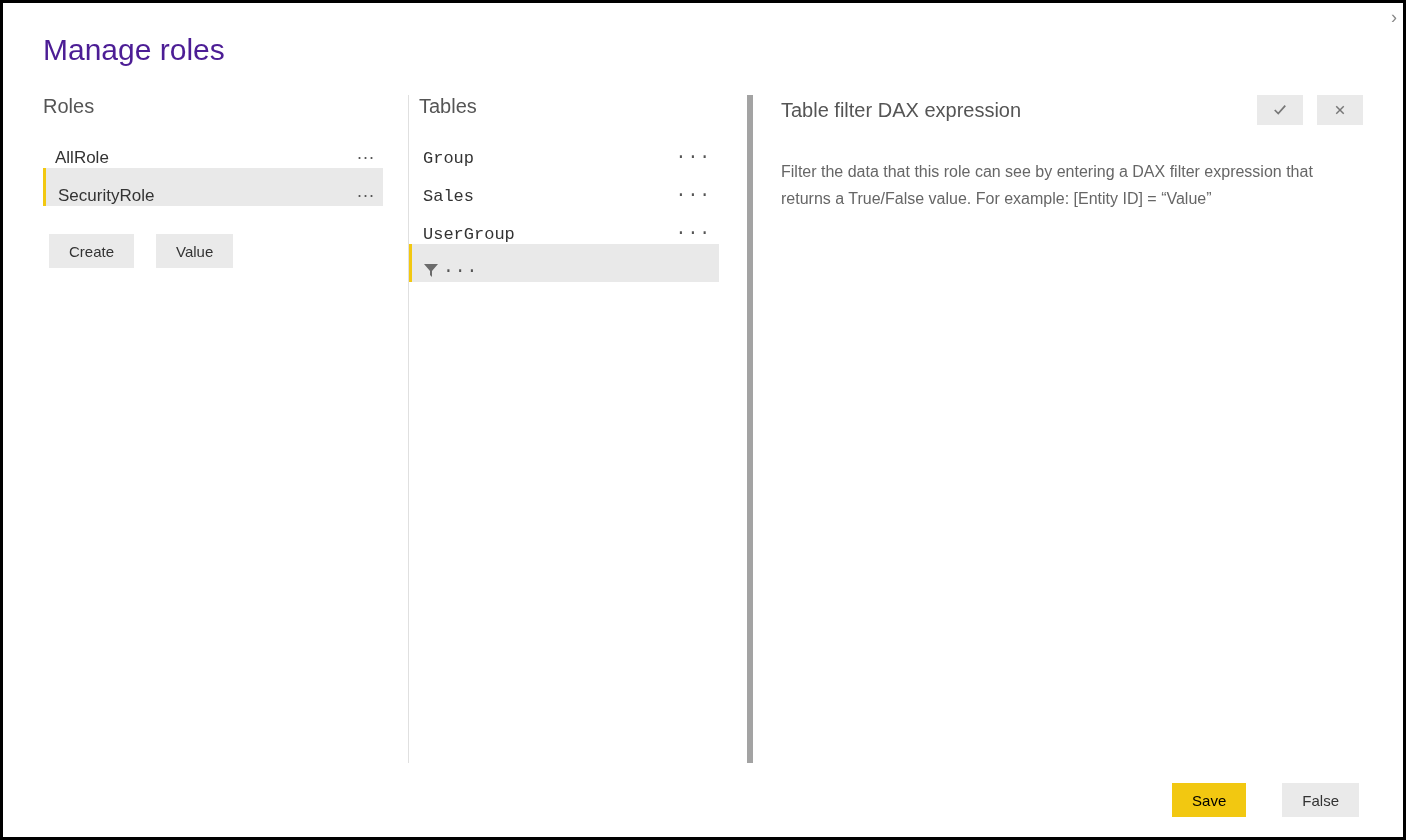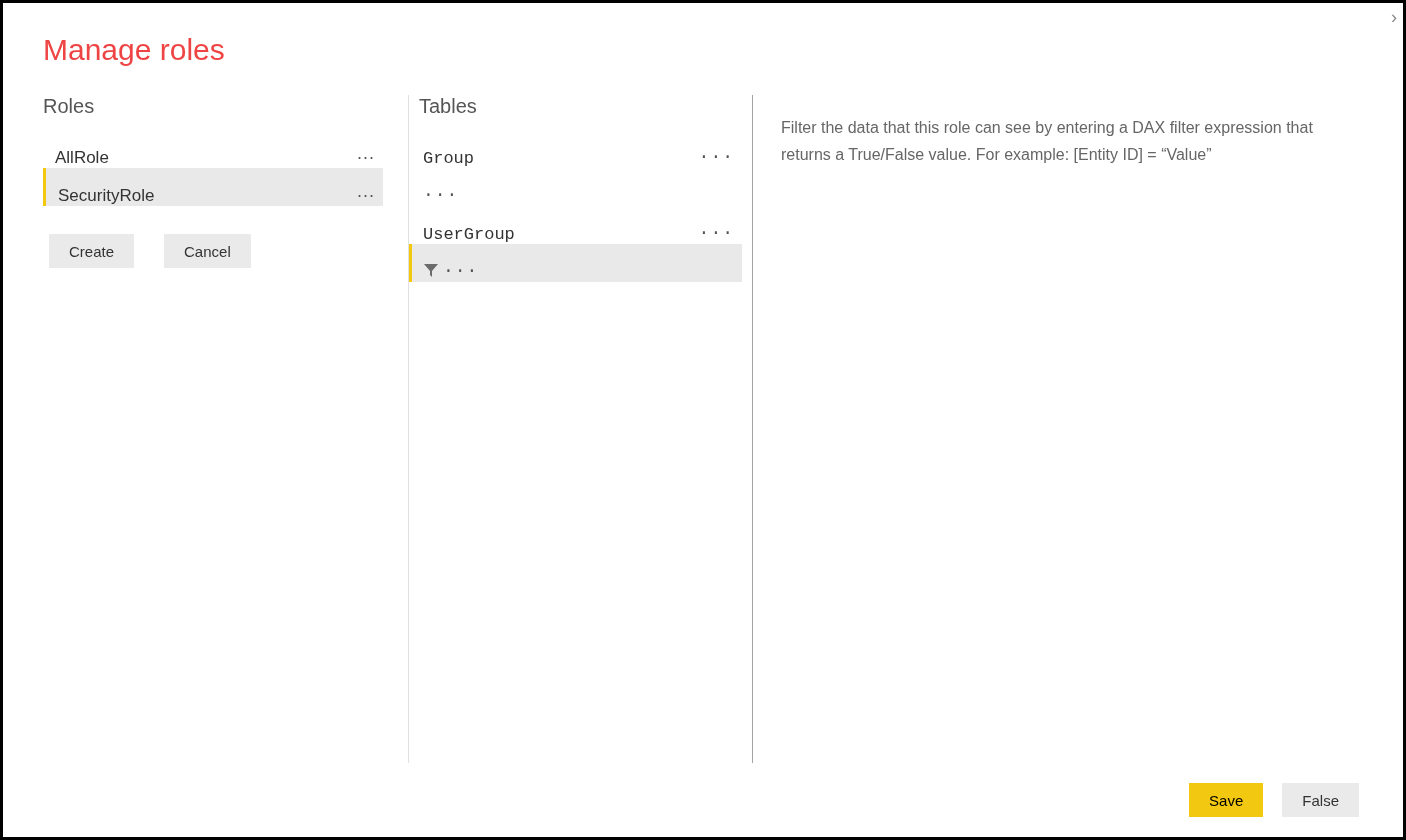--- a/index.html
+++ b/index.html
@@ -26,41 +26,41 @@
     position: absolute;
     top: 4px;
     right: 6px;
     font-size: 18px;
     color: #888;
     cursor: pointer;
   }
   h1.title {
     font-size: 30px;
     font-weight: 300;
-    color: #ef4444;
+    color: #4c1d95;
     margin-bottom: 28px;
   }
   .columns {
     display: flex;
     flex: 1;
     overflow: hidden;
   }
   .col {
     display: flex;
     flex-direction: column;
   }
   .col-roles {
     width: 340px;
     margin-right: 25px;
   }
   .col-tables {
     width: 345px;
     border-left: 1px solid #e0e0e0;
-    border-right: 1px solid #a3a3a3;
-    padding: 0 10px 0 0;
+    border-right: 6px solid #a3a3a3;
+    padding: 0 28px 0 0;
   }
   .col-dax {
     flex: 1;
     padding-left: 28px;
   }
   .section-header {
     font-size: 20px;
     font-weight: 300;
     color: #555;
     margin-bottom: 12px;
@@ -105,21 +105,21 @@
     padding-bottom: 6px;
   }
   .filter-icon {
     width: 16px;
     height: 16px;
     display: inline-block;
   }
   .role-buttons {
     margin-top: 28px;
     display: flex;
-    gap: 30px;
+    gap: 22px;
     padding-left: 6px;
   }
   .btn {
     background: #eaeaea;
     border: none;
     height: 34px;
     padding: 0 20px;
     font-size: 15px;
     color: #333;
     cursor: pointer;
@@ -165,21 +165,21 @@
   .dax-help {
     margin-top: 19px;
     font-size: 16px;
     color: #666;
     line-height: 1.7;
     font-weight: 300;
   }
   .footer {
     display: flex;
     justify-content: flex-end;
-    gap: 19px;
+    gap: 36px;
     margin-top: 20px;
     padding-right: 4px;
   }
   .btn-primary {
     background: #f2c811;
     color: #000;
   }
 </style>
 </head>
 <body>
@@ -204,35 +204,36 @@
 
       <div class="list-item selected">
         <span class="item-label">SecurityRole</span>
         <span class="item-right">
           <span class="ellipsis">...</span>
         </span>
       </div>
 
       <div class="role-buttons">
         <button class="btn">Create</button>
-        <button class="btn">Cancel</button>
+        <button class="btn">Value</button>
       </div>
     </div>
 
     <div class="col col-tables">
       <div class="section-header">Tables</div>
 
       <div class="list-item">
         <span class="item-label">Group</span>
         <span class="item-right">
           <span class="ellipsis">...</span>
         </span>
       </div>
 
       <div class="list-item">
+        <span class="item-label">Sales</span>
         <span class="item-right">
           <span class="ellipsis">...</span>
         </span>
       </div>
 
       <div class="list-item">
         <span class="item-label">UserGroup</span>
         <span class="item-right">
           <span class="ellipsis">...</span>
         </span>
@@ -244,20 +245,36 @@
             <svg viewBox="0 0 16 16" width="16" height="16">
               <polygon points="1,2 15,2 9,9 9,15 7,13 7,9" fill="#6b6b6b"></polygon>
             </svg>
           </span>
           <span class="ellipsis">...</span>
         </span>
       </div>
     </div>
 
     <div class="col col-dax">
+      <div class="dax-header-row">
+        <div class="section-header">Table filter DAX expression</div>
+        <div class="dax-action-btns">
+          <button class="icon-btn">
+            <svg viewBox="0 0 16 16" width="14" height="14">
+              <polyline points="2,8 6,12 14,3" fill="none" stroke="#777" stroke-width="2"></polyline>
+            </svg>
+          </button>
+          <button class="icon-btn">
+            <svg viewBox="0 0 16 16" width="12" height="12">
+              <line x1="3" y1="3" x2="13" y2="13" stroke="#777" stroke-width="2"></line>
+              <line x1="13" y1="3" x2="3" y2="13" stroke="#777" stroke-width="2"></line>
+            </svg>
+          </button>
+        </div>
+      </div>
 
 
       <div class="dax-help">Filter the data that this role can see by entering a DAX filter expression that returns a True/False value. For example: [Entity ID] = “Value”</div>
     </div>
 
   </div>
 
   <div class="footer">
     <button class="btn btn-primary">Save</button>
     <button class="btn">False</button>

